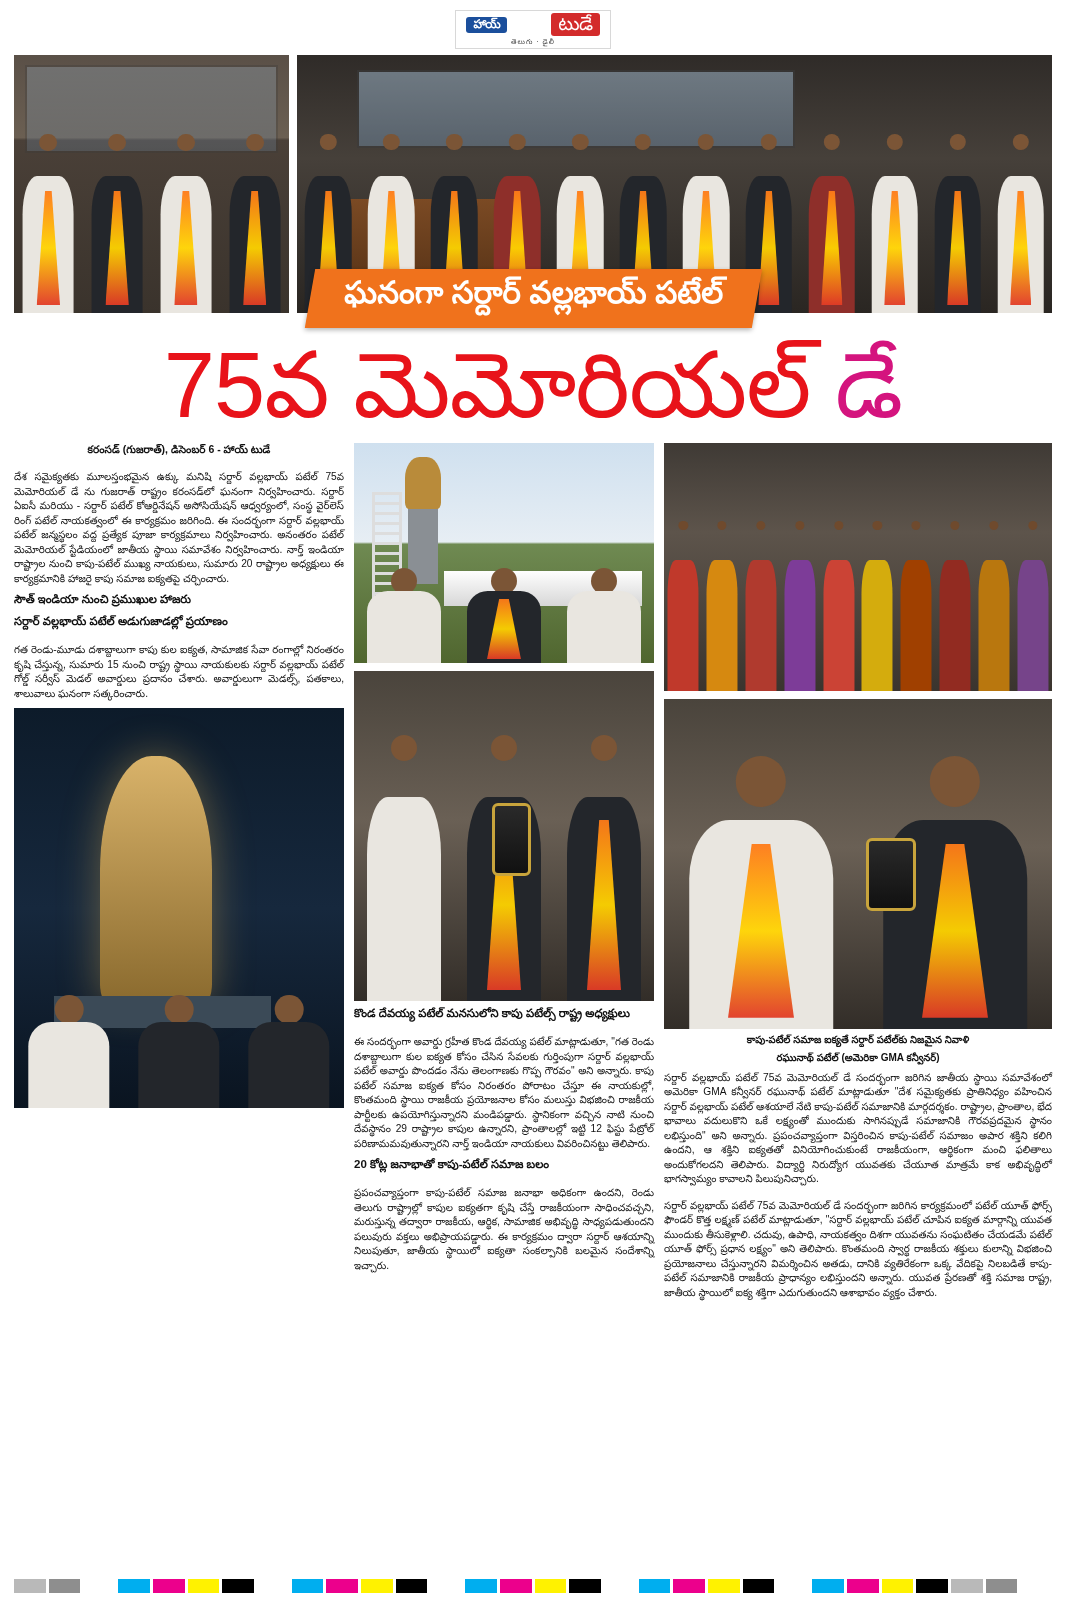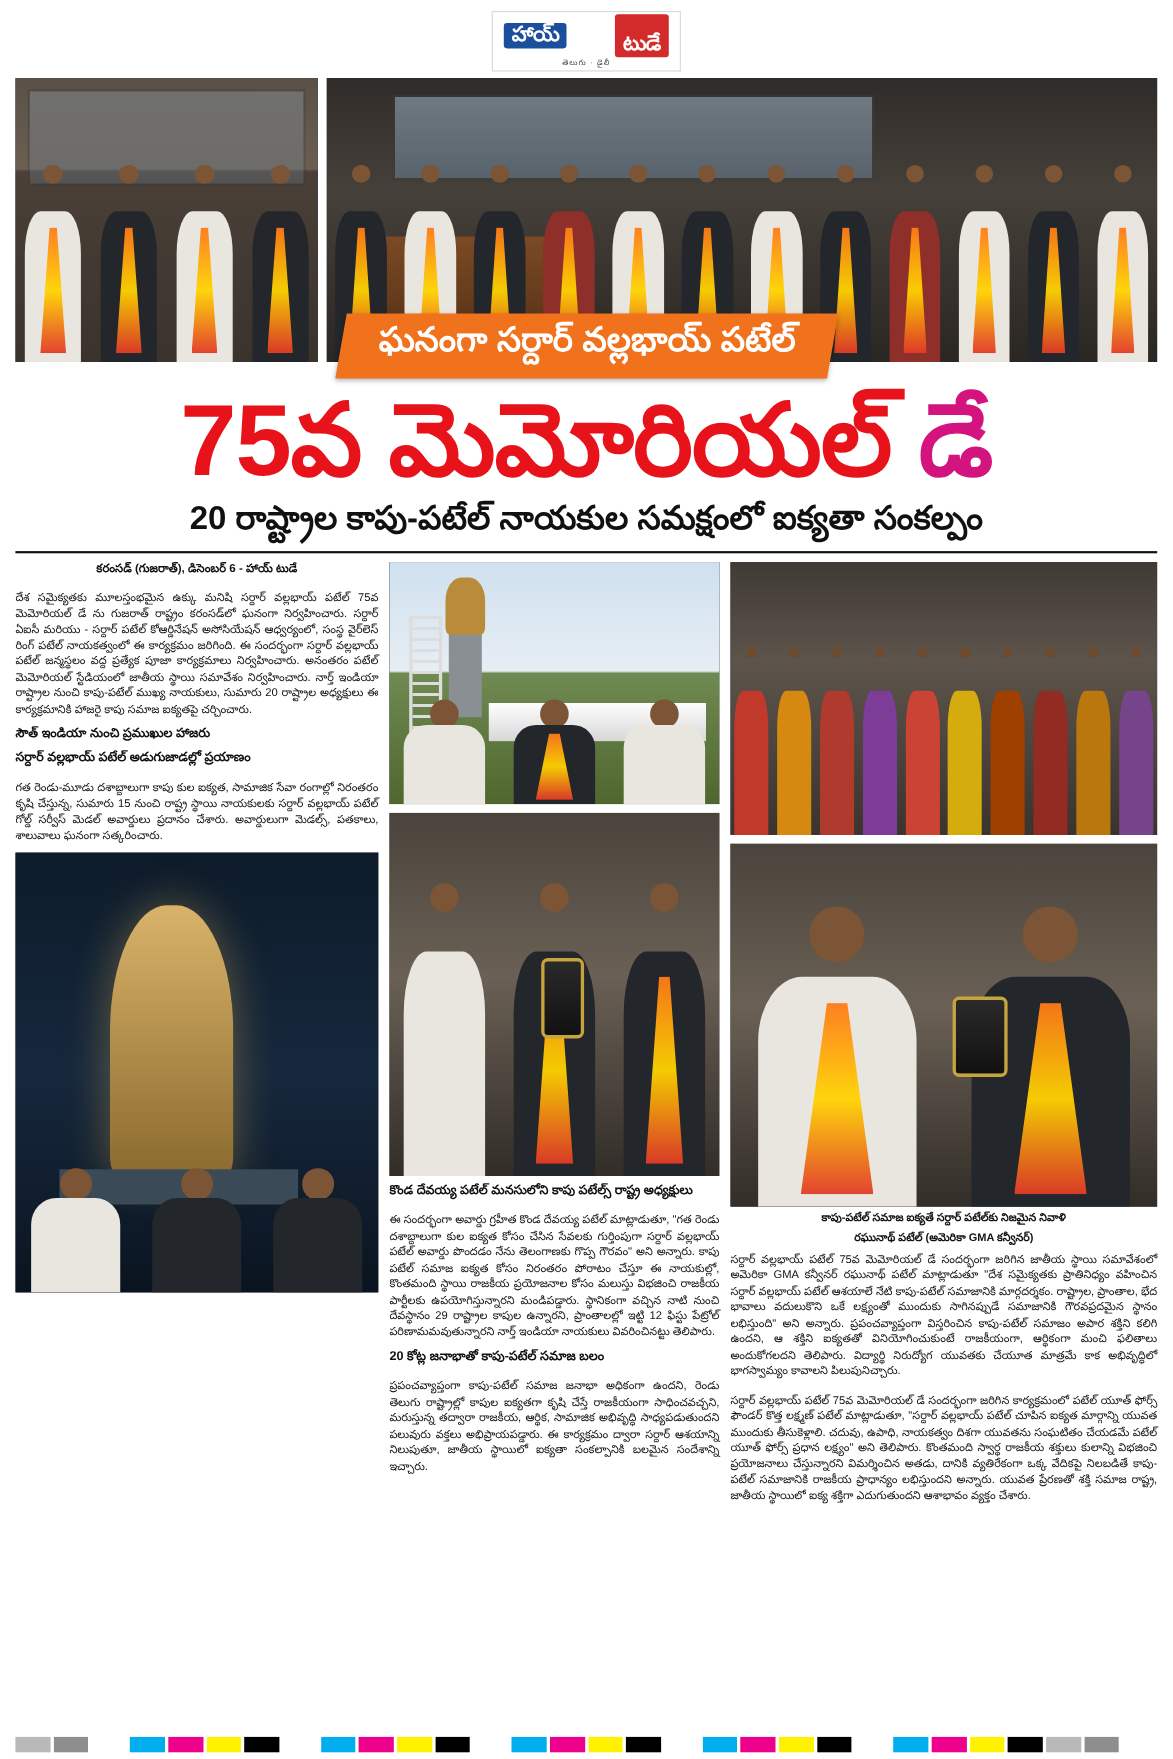--- a/index.html
+++ b/index.html
@@ -17,26 +17,26 @@
   .masthead { text-align:center; padding-top:4px; }
   .logo-box {
     display:inline-block;
     background:#ffffff;
     border:1px solid #d8d8d8;
     padding:2px 10px 3px 10px;
     line-height:1;
   }
   .logo-row { display:flex; align-items:center; gap:4px; justify-content:center; }
   .logo-word1 {
-    background:#1b4f9c; color:#fff; font-size:19px; font-weight:bold;
+    background:#1b4f9c; color:#fff; font-size:12px; font-weight:bold;
     padding:1px 7px 3px 7px; border-radius:3px; letter-spacing:-0.5px;
   }
   .logo-word2 {
-    background:#d32b2b; color:#fff; font-size:19px; font-weight:bold;
-    padding:17px 7px 3px 7px; border-radius:3px; letter-spacing:-0.5px;margin-left:40px;
+    background:#d32b2b; color:#fff; font-size:19px; font-weight:normal;
+    padding:1px 7px 3px 7px; border-radius:3px; letter-spacing:-0.5px;margin-left:40px;
   }
   .logo-sub { font-size:7px; color:#444; margin-top:2px; letter-spacing:1px; }
   .issue-line { font-size:8.5px; color:#222; margin-top:3px; letter-spacing:0.2px; }
 
   
   .top-photos { display:flex; gap:8px; margin-top:6px; height:258px; }
   .photo { position:relative; overflow:hidden; background:#2a2a2a; }
   .ph-left { width:275px; }
   .ph-right { flex:1; }
 
@@ -88,21 +88,21 @@
     padding:6px 34px 10px 34px;
     transform:skewX(-10deg);
     box-shadow:0 2px 5px rgba(0,0,0,.3);
   }
   .banner span { display:inline-block; transform:skewX(10deg); }
 
   .headline {
     text-align:center;
     color:#e8131a;
     font-size:92px;
-    font-weight:bold;
+    font-weight:normal;
     line-height:1.08;
     margin-top:8px;
     letter-spacing:-1px;
   }
   .headline .pink { color:#d4147e; }
   .subhead {
     text-align:center;
     font-size:30px;
     font-weight:bold;
     color:#111;
@@ -311,21 +311,20 @@
     </div>
   </div>
 
   <div class="banner-wrap">
     <div class="banner"><span>ఘనంగా సర్దార్ వల్లభాయ్ పటేల్</span></div>
   </div>
 
   <div class="headline">
     <span>75వ మెమోరియల్ </span><span class="pink">డే</span>
   </div>
-  <div class="subhead">20 రాష్ట్రాల కాపు-పటేల్ నాయకుల సమక్షంలో ఐక్యతా సంకల్పం</div>
 
   <div class="body-grid">
 
     <div class="col-left">
       <div class="dateline">కరంసడ్ (గుజరాత్), డిసెంబర్ 6 - హాయ్ టుడే</div>
       <p class="art">దేశ సమైక్యతకు మూలస్తంభమైన ఉక్కు మనిషి సర్దార్ వల్లభాయ్ పటేల్ 75వ మెమోరియల్ డే ను గుజరాత్ రాష్ట్రం కరంసడ్‌లో ఘనంగా నిర్వహించారు. సర్దార్ ఏఐసీ మరియు - సర్దార్ పటేల్ కోఆర్డినేషన్ అసోసియేషన్ ఆధ్వర్యంలో, సంస్థ వైర్‌లెస్ రింగ్ పటేల్ నాయకత్వంలో ఈ కార్యక్రమం జరిగింది. ఈ సందర్భంగా సర్దార్ వల్లభాయ్ పటేల్ జన్మస్థలం వద్ద ప్రత్యేక పూజా కార్యక్రమాలు నిర్వహించారు. అనంతరం పటేల్ మెమోరియల్ స్టేడియంలో జాతీయ స్థాయి సమావేశం నిర్వహించారు. నార్త్ ఇండియా రాష్ట్రాల నుంచి కాపు-పటేల్ ముఖ్య నాయకులు, సుమారు 20 రాష్ట్రాల అధ్యక్షులు ఈ కార్యక్రమానికి హాజరై కాపు సమాజ ఐక్యతపై చర్చించారు.</p>
       <h3 class="sub">సౌత్ ఇండియా నుంచి ప్రముఖుల హాజరు</h3>
       <h3 class="sub">సర్దార్ వల్లభాయ్ పటేల్ అడుగుజాడల్లో ప్రయాణం</h3>
       <p class="art">గత రెండు-మూడు దశాబ్దాలుగా కాపు కుల ఐక్యత, సామాజిక సేవా రంగాల్లో నిరంతరం కృషి చేస్తున్న, సుమారు 15 నుంచి రాష్ట్ర స్థాయి నాయకులకు సర్దార్ వల్లభాయ్ పటేల్ గోల్డ్ సర్వీస్ మెడల్ అవార్డులు ప్రదానం చేశారు. అవార్డులుగా మెడల్స్, పతకాలు, శాలువాలు ఘనంగా సత్కరించారు.</p>
 

